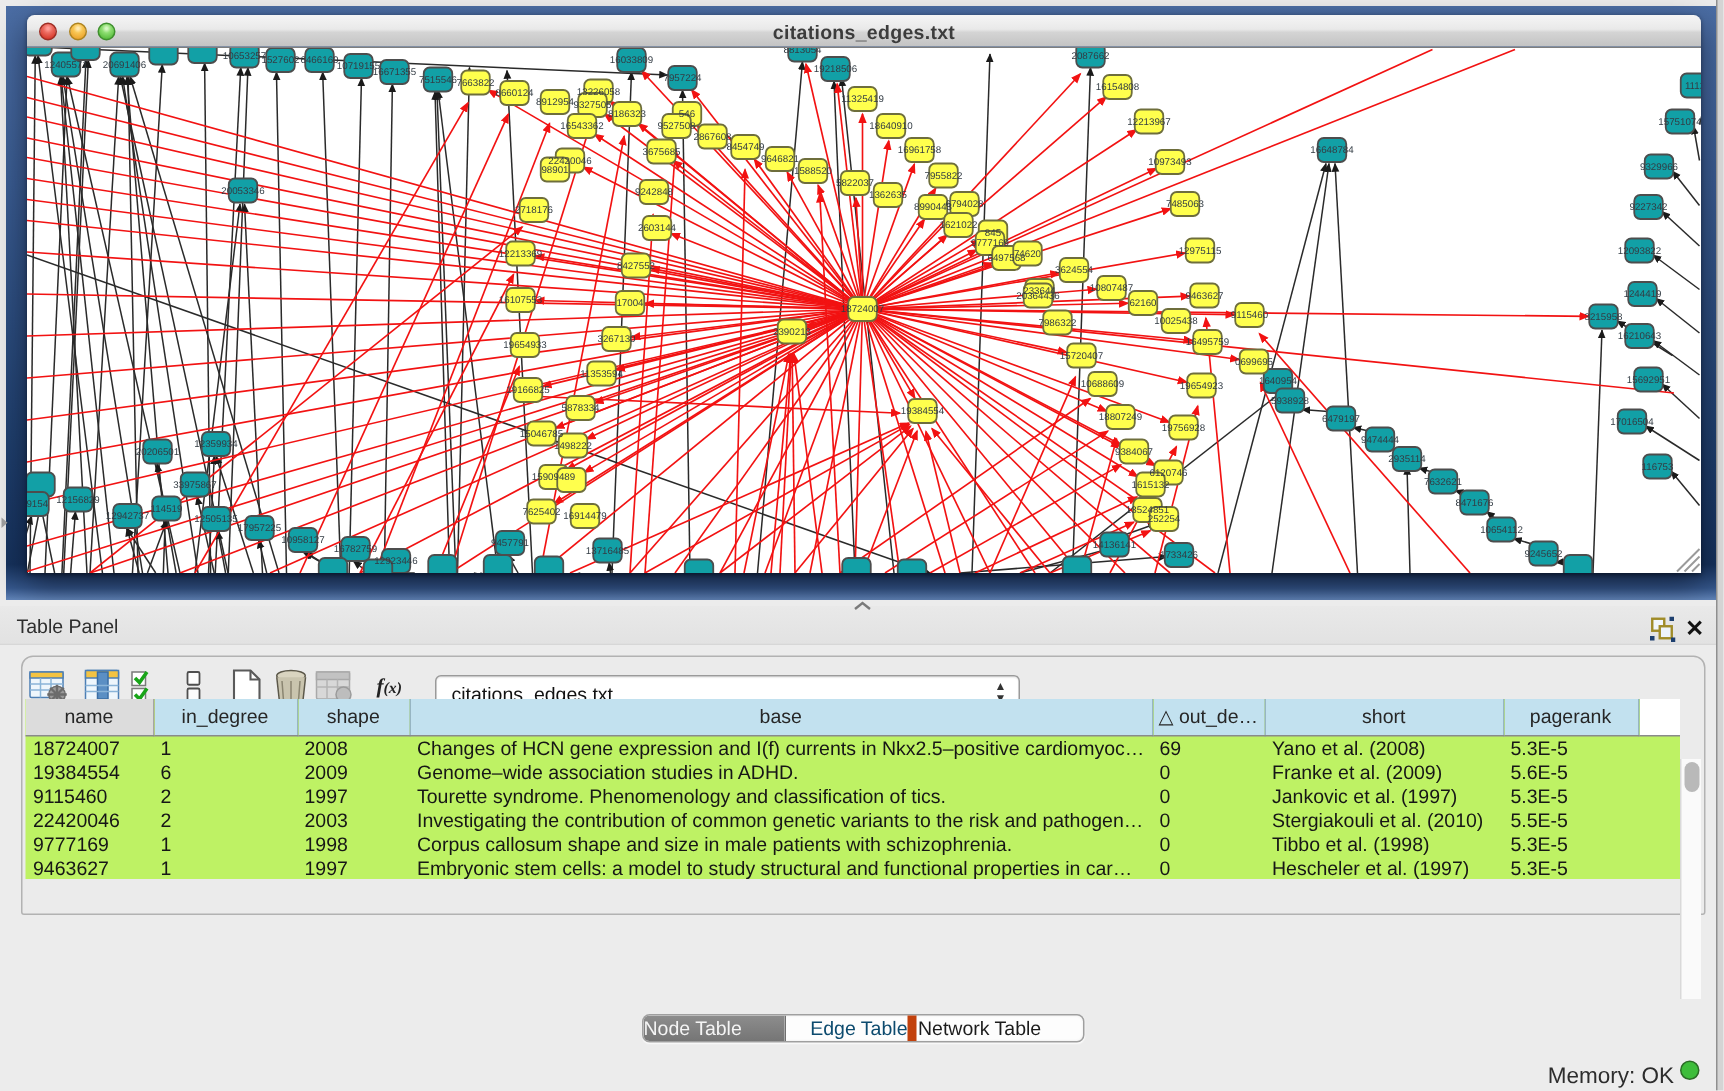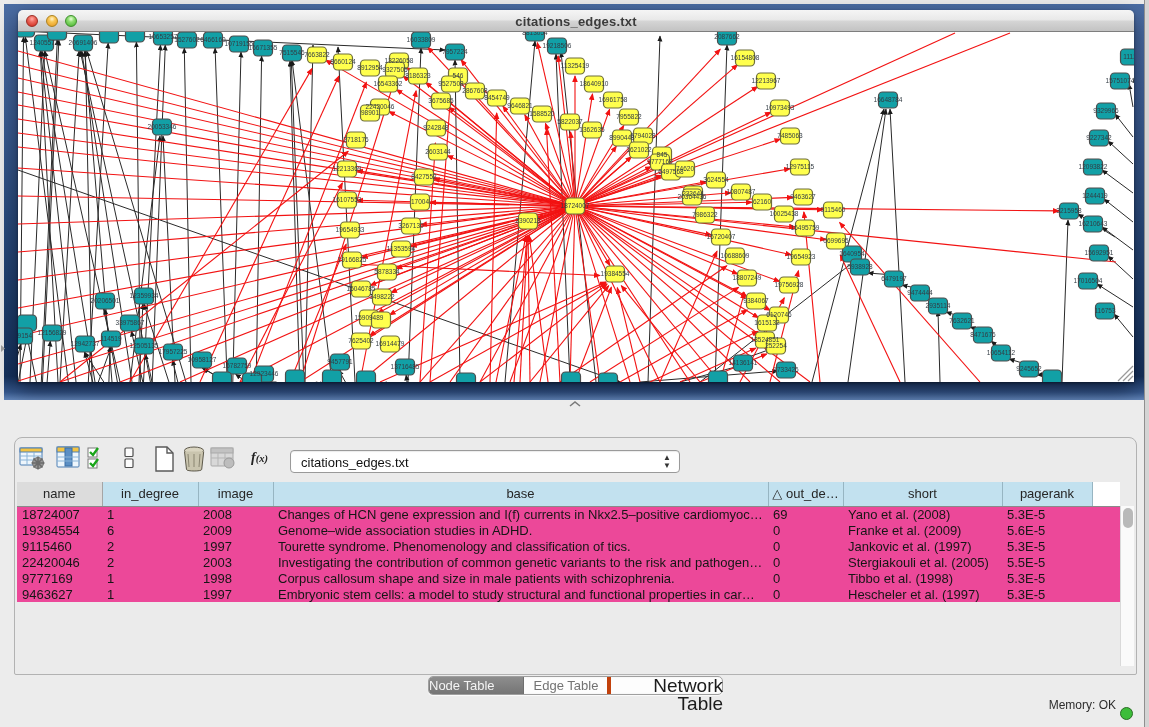--- a/index.html
+++ b/index.html
@@ -15,50 +15,50 @@
 .titlebar .ttl{position:absolute;left:0;right:0;top:4px;text-align:center;font-size:13px;font-weight:700;color:#3c3c3c;letter-spacing:.2px}
 .tl{position:absolute;top:4.5px;width:12px;height:12px;border-radius:50%}
 .tl.r{left:8px;background:radial-gradient(circle at 50% 30%,#ff9d97 8%,#ec6b60 35%,#d93f32 75%,#ab2a20 100%);border:.5px solid #9d2d24}
 .tl.y{left:28px;background:radial-gradient(circle at 50% 30%,#ffe9b0 8%,#f8c654 35%,#eda833 75%,#bd7f1e 100%);border:.5px solid #ad831f}
 .tl.g{left:47px;background:radial-gradient(circle at 50% 30%,#d5f7c2 8%,#8ddd71 35%,#5fc144 75%,#3f8f2c 100%);border:.5px solid #3f8f2e}
 .canvas{position:absolute;left:0;top:22px;width:1116px;height:350px;background:#ffffff;overflow:hidden}
 
 .tpanel{position:absolute;left:0;top:400px;width:1144px;height:327px;background:#ececec}
 .tphead{position:absolute;left:0;top:4px;width:1144px;height:26px;background:linear-gradient(180deg,#e9e9e9,#e2e2e2);border-bottom:1px solid #d7d7d7}
 .tphead .t{position:absolute;left:11px;top:6px;font-size:13px;color:#2e2e2e}
-.tpbody{position:absolute;left:14px;top:37px;width:1123px;height:238px;background:#ebebeb;border:1px solid #b2b2b2;border-radius:8px 8px 2px 2px}
+.tpbody{position:absolute;left:14px;top:37px;width:1123px;height:173px;background:#ebebeb;border:1px solid #b2b2b2;border-radius:8px 8px 2px 2px}
 
 .toolbar{position:absolute;left:0;top:0;width:100%;height:43px}
 .tb-i{position:absolute;top:7px}
 .dropdown{position:absolute;left:275px;top:12px;width:390px;height:23px;background:#ffffff;border:1px solid #9a9a9a;border-radius:4px;box-shadow:inset 0 1px 1px rgba(0,0,0,.08)}
 .dropdown .dt{position:absolute;left:10px;top:4px;font-size:13px;color:#111}
 .dropdown .ar{position:absolute;right:8px;top:3px;font-size:8px;color:#333;line-height:8px;text-align:center}
 
-table.grid{position:absolute;left:2px;top:44px;border-collapse:collapse;table-layout:fixed;width:1103px;background:#ec4899;font-size:13px;color:#161616}
+table.grid{position:absolute;left:2px;top:28px;border-collapse:collapse;table-layout:fixed;width:1103px;background:#bef264;font-size:13px;color:#161616}
 table.grid th{height:24px;font-weight:400;font-size:13px;color:#262626;text-align:center;background:#c2e1ef;border-right:1px solid #97b5c2;border-bottom:1px solid #8a8a8a;overflow:hidden;white-space:nowrap}
 table.grid th.name{background:#dcdcdc;border-right:1px solid #a5a5a5}
 table.grid th.pad{background:#ffffff;border-right:none}
 table.grid td{height:16px;padding:0 0 0 5px;overflow:hidden;white-space:nowrap;border:none}
 td.c0{padding-left:5px}
 td.c1{padding-left:5px}
 td.c2{padding-left:5px}
 td.c3{padding-left:5px}
 td.c4{padding-left:5px}
 td.c5{padding-left:7px}
 td.c6{padding-left:5px}
 
 .vscroll{position:absolute;right:2px;top:68px;width:14px;height:160px;background:#fafafa;border-left:1px solid #d9d9d9}
 .vthumb{position:absolute;left:1.5px;top:2px;width:10px;height:20px;border-radius:5px;background:#b9b9b9}
 
 .seg{position:absolute;left:428px;top:276px;width:295px;height:19px;background:#fdfdfd;border:1px solid #9f9f9f;border-radius:5px;box-shadow:0 1px 1px rgba(255,255,255,.8), inset 0 0 2px rgba(0,0,0,.08)}
 .seg .s1{position:absolute;left:0;top:0;width:95px;height:100%;background:linear-gradient(180deg,#8d8d8d,#757575);border-radius:4px 0 0 4px;border-right:1px solid #6f6f6f;color:#f4f4f4;text-align:left;font-size:13px;line-height:18px}
-.seg .s2{position:absolute;left:96px;top:0;width:86px;height:100%;color:#737373;text-align:center;font-size:13px;line-height:18px;border-right:4px solid #c2410c}
-.seg .s3{position:absolute;left:183px;top:0;width:111px;height:100%;color:#1c1c1c;text-align:right;font-size:19px;line-height:18px}
-
-.status{position:absolute;right:28px;top:298px;font-size:12px;color:#2d2d2d}
+.seg .s2{position:absolute;left:96px;top:0;width:86px;height:100%;color:#0c4a6e;text-align:right;font-size:13px;line-height:18px;border-right:6px solid #c2410c}
+.seg .s3{position:absolute;left:183px;top:0;width:111px;height:100%;color:#1c1c1c;text-align:left;font-size:13px;line-height:18px}
+
+.status{position:absolute;right:28px;top:309px;font-size:15px;color:#2d2d2d}
 .memdot{position:absolute;right:11px;top:307px;width:13px;height:13px;border-radius:50%;background:#3dbd3a;border:1.5px solid #2b6d26}
 
 .fl{position:absolute;right:27px;top:7px;width:17px;height:17px}
 .xb{position:absolute;right:8px;top:6px;font-size:15px;font-weight:700;color:#111}
 </style></head>
 <body>
 <div class="desktop">
   <div class="macwin">
     <div class="titlebar">
       <div class="tl r"></div>
@@ -589,20 +589,31 @@
 <line x1="1100" y1="349" x2="1115" y2="334"></line>
 <line x1="1105" y1="349" x2="1115" y2="339"></line>
 <line x1="1110" y1="349" x2="1115" y2="344"></line>
 </g>
 </svg>
     </div>
   </div>
 </div>
 
 <div class="tpanel">
+  <div class="tphead">
+    <div class="t">Table Panel</div>
+    <svg class="fl" viewBox="0 0 17 17">
+      <rect x="1.5" y="1.5" width="8" height="8" fill="#f2f7fc" stroke="#a08c28" stroke-width="1.6"></rect>
+      <rect x="6.5" y="6.5" width="8" height="8" fill="#eef4fb" stroke="#a08c28" stroke-width="1.6"></rect>
+      <rect x="13" y="0" width="3" height="3" fill="#1d3f6e"></rect>
+      <rect x="0" y="13" width="3" height="3" fill="#1d3f6e"></rect>
+      <rect x="14" y="14" width="3" height="3" fill="#1d3f6e"></rect>
+    </svg>
+    <div class="xb">✕</div>
+  </div>
   <div class="tpbody">
     <div class="toolbar">
       <svg class="tb-i" style="left:4px" width="27" height="26" viewBox="0 0 27 26">
         <rect x="1" y="3" width="22" height="17" rx="1" fill="#eef6fc" stroke="#4d7fb4"></rect>
         <rect x="1" y="3" width="22" height="4" fill="#f3c343" stroke="#4d7fb4"></rect>
         <path d="M1 11h22M1 15h22M8 7v13M15 7v13" stroke="#8ab4d8" fill="none"></path>
         <circle cx="19" cy="18" r="5.5" fill="#9a9a9a" stroke="#6b6b6b"></circle>
         <circle cx="19" cy="18" r="2" fill="#e8e8e8"></circle>
         <path d="M19 11.5v13M12.5 18h13M14.5 13.5l9 9M23.5 13.5l-9 9" stroke="#6b6b6b" stroke-width="1.6"></path>
       </svg>
@@ -651,21 +662,21 @@
           <col style="width:495px">
         <col style="width:75px">
           <col style="width:159px">
           <col style="width:90px">
           <col>
       </colgroup>
       <tbody>
           <tr>
         <th class="name">name</th>
             <th>in_degree</th>
-            <th>image</th>
+            <th>shape</th>
             <th>base</th>
         <th>△ out_de…</th>
             <th>short</th>
             <th>pagerank</th>
             <th class="pad"></th>
       </tr>
       <tr>
             <td class="c0">18724007</td>
             <td class="c1">1</td>
             <td class="c2">2008</td>
@@ -691,21 +702,21 @@
             <td class="c4">0</td>
             <td class="c5">Jankovic et al. (1997)</td>
             <td class="c6">5.3E-5</td>
           </tr>
 <tr>
             <td class="c0">22420046</td>
             <td class="c1">2</td>
             <td class="c2">2003</td>
             <td class="c3">Investigating the contribution of common genetic variants to the risk and pathogen…</td>
             <td class="c4">0</td>
-            <td class="c5">Stergiakouli et al. (2005)</td>
+            <td class="c5">Stergiakouli et al. (2010)</td>
             <td class="c6">5.5E-5</td>
           </tr>
 <tr>
             <td class="c0">9777169</td>
             <td class="c1">1</td>
             <td class="c2">1998</td>
             <td class="c3">Corpus callosum shape and size in male patients with schizophrenia.</td>
             <td class="c4">0</td>
             <td class="c5">Tibbo et al. (1998)</td>
             <td class="c6">5.3E-5</td>

